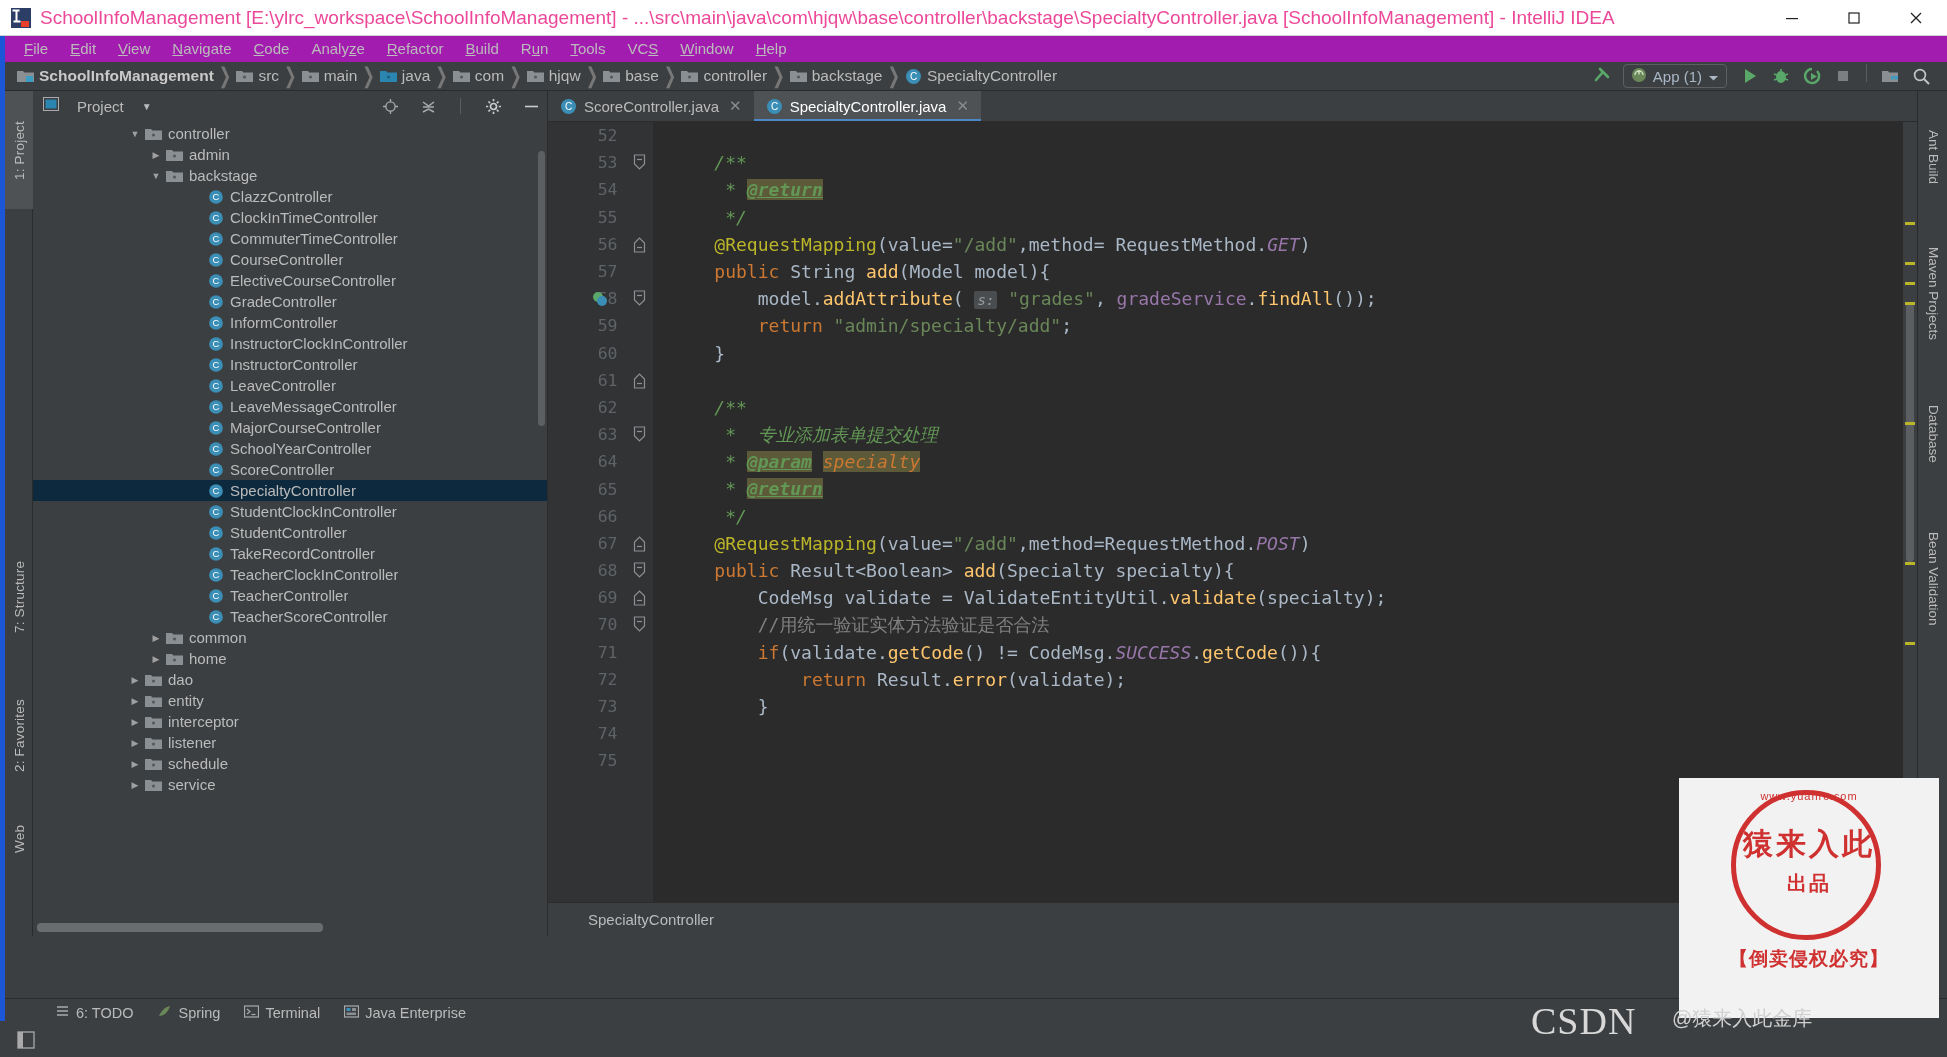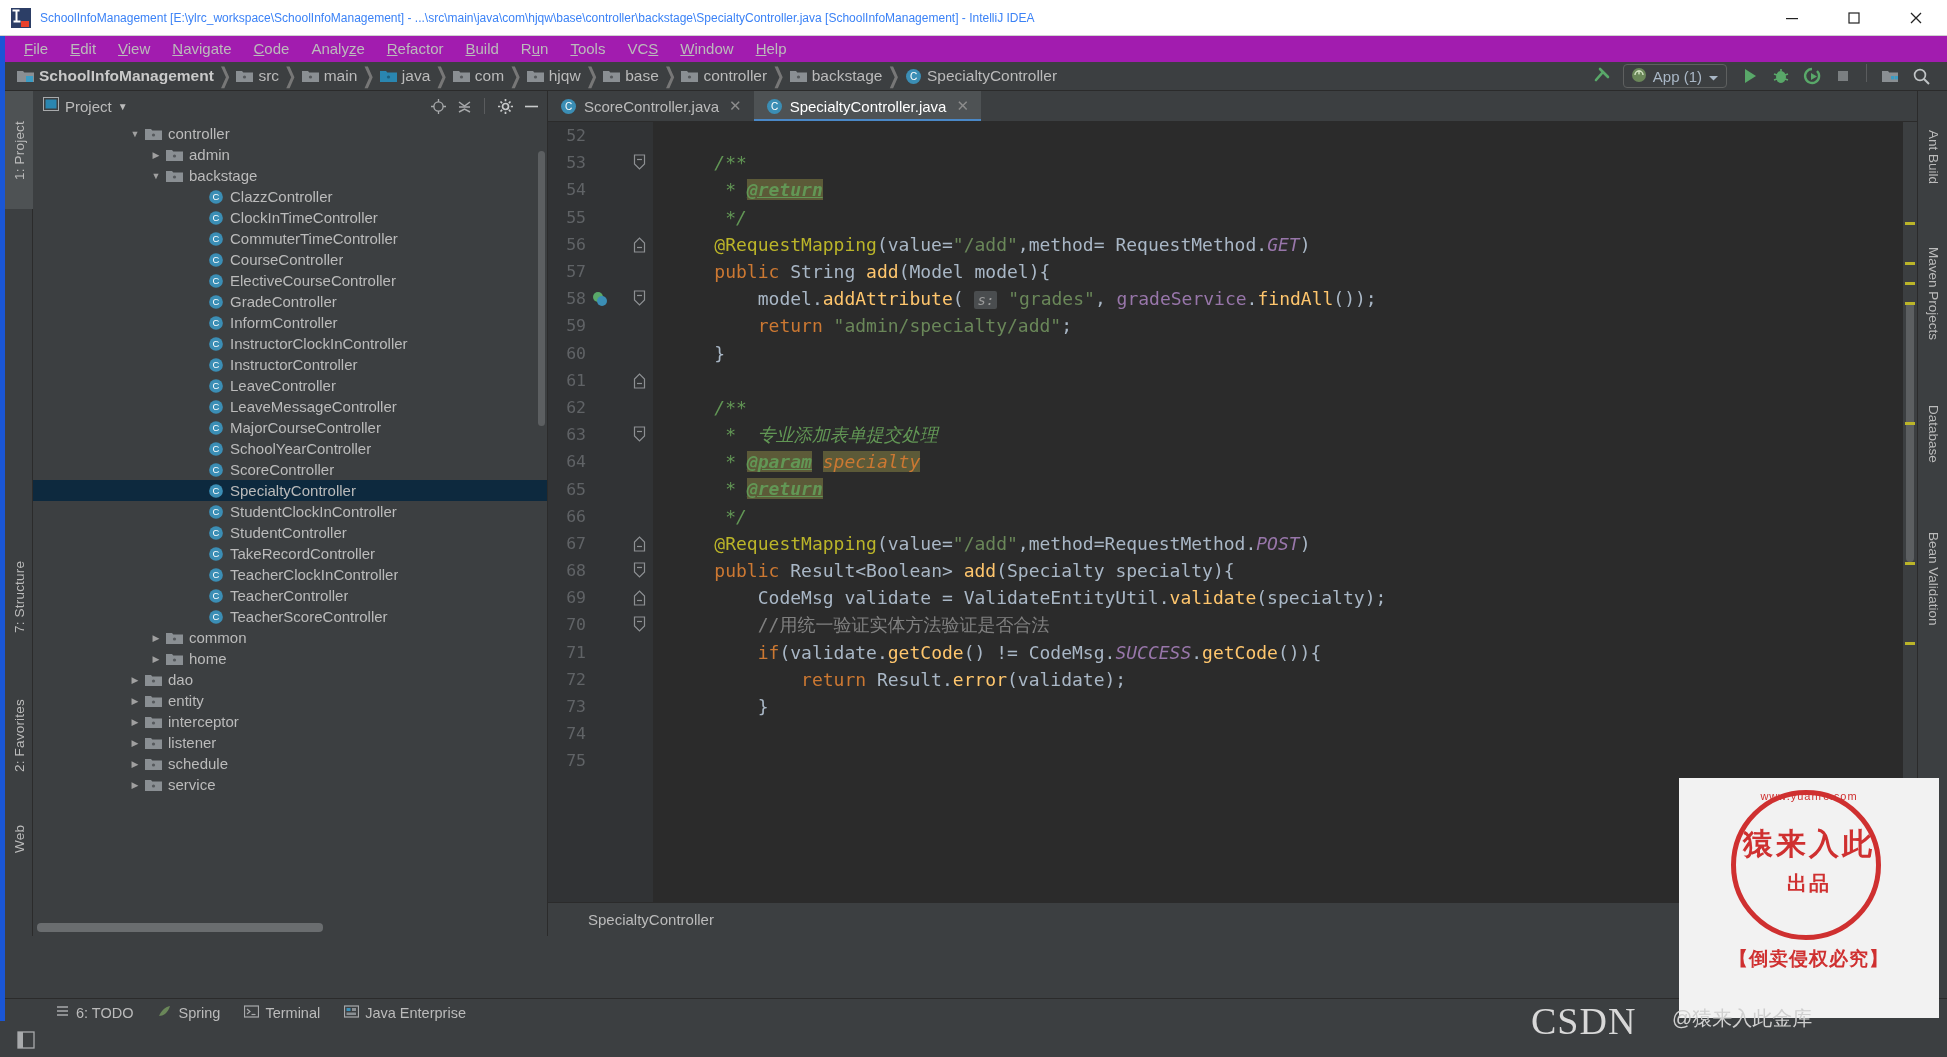--- a/index.html
+++ b/index.html
@@ -18,21 +18,21 @@
     background:#ffffff; color:#000000;
     display:flex; align-items:center;
     border-bottom:1px solid #d0d0d0;
   }
   .titlebar .tb-icon {
     width:22px;height:22px;margin-left:10px;margin-right:8px;
     display:flex;align-items:center;justify-content:center;flex:0 0 auto;
   }
   .tb-icon svg { display:block; }
   .titlebar .tb-title {
-    font-size:12px; color:#3b82f6; white-space:nowrap; overflow:hidden;
+    font-size:19px; color:#ec4899; white-space:nowrap; overflow:hidden;
     flex: 1 1 auto;
   }
   .win-btns { display:flex; flex:0 0 auto; height:36px; }
   .win-btn {
     width:62px;height:36px;display:flex;align-items:center;justify-content:center;
     color:#222;
   }
   .win-btn svg { display:block; }
 
   
@@ -108,21 +108,21 @@
   }
 
   
   .project-panel {
     position:absolute; left:33px; top:91px; width:515px; height:845px;
     background:#3c3f41; display:flex; flex-direction:column;
     border-right:1px solid #2b2b2b;
   }
   .pp-header {
     height:30px; display:flex; align-items:center; padding:0 6px 0 10px;
-    flex:0 0 auto; gap:6px;text-align:center;
+    flex:0 0 auto; gap:18px;text-align:center;
   }
   .pp-title { font-size:15px; color:#bbbbbb; }
   .pp-caret { color:#bbb; font-size:10px; }
   .pp-header .spacer { flex:1 1 auto; }
   .pp-ic { width:20px;height:20px;display:flex;align-items:center;justify-content:center; }
   .pp-divider { width:1px;height:16px;background:#5a5c5e;margin:0 4px; }
 
   .tree {
     flex:1 1 auto; overflow:hidden; position:relative;
     background:#3c3f41; padding-top:2px;
@@ -167,21 +167,21 @@
     content:""; position:absolute; left:0; right:0; bottom:0; height:2px; background:#4a88c7;
   }
   .etab .x { color:#8c8c8c; font-size:15px; margin-left:3px; }
 
   .code-wrap { flex:1 1 auto; display:flex; position:relative; overflow:hidden; background:#2b2b2b; }
   .gutter {
     width:105px; background:#313335; flex:0 0 auto; position:relative;
     font-family:"DejaVu Sans Mono", monospace; font-size:16.5px; color:#606366;
   }
   .gline {
-    height:27.2px; display:flex; align-items:center; justify-content:flex-start;
+    height:27.2px; display:flex; align-items:center; justify-content:center;
     padding-right:4px; position:relative;
   }
   .gnum { width:38px; text-align:right; }
   .gmark { position:absolute; right:42px; width:22px; height:27.2px; display:flex;align-items:center;justify-content:center; }
   .gfold { position:absolute; right:4px; width:20px; height:27.2px; display:flex;align-items:center;justify-content:center; }
 
   .codecol { flex:1 1 auto; position:relative; overflow:hidden; background:#2b2b2b; }
   .cline {
     height:27.2px; line-height:27.2px; white-space:pre;
     font-family:"DejaVu Sans Mono", monospace; font-size:18px;

